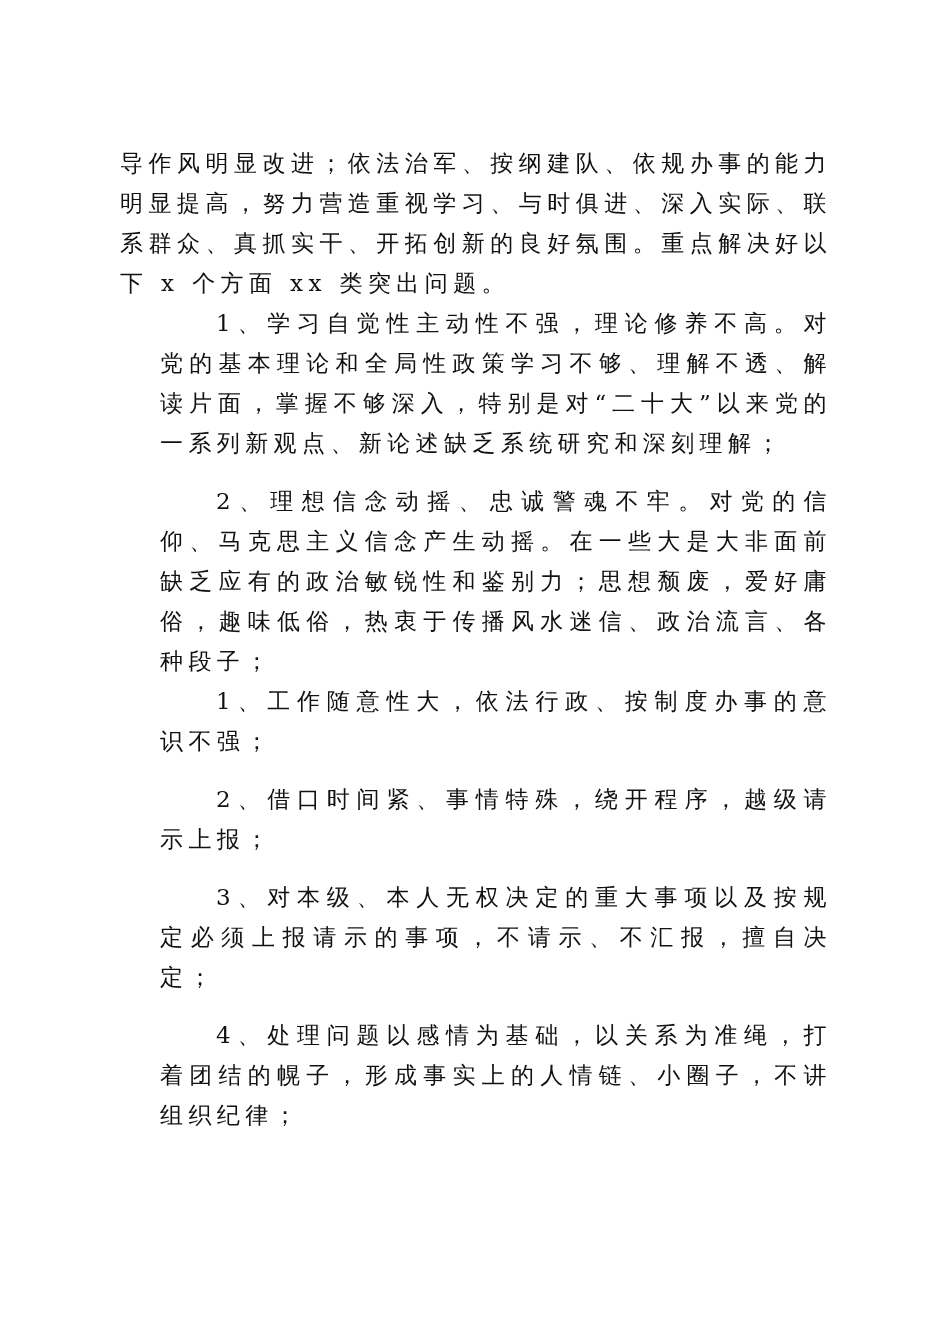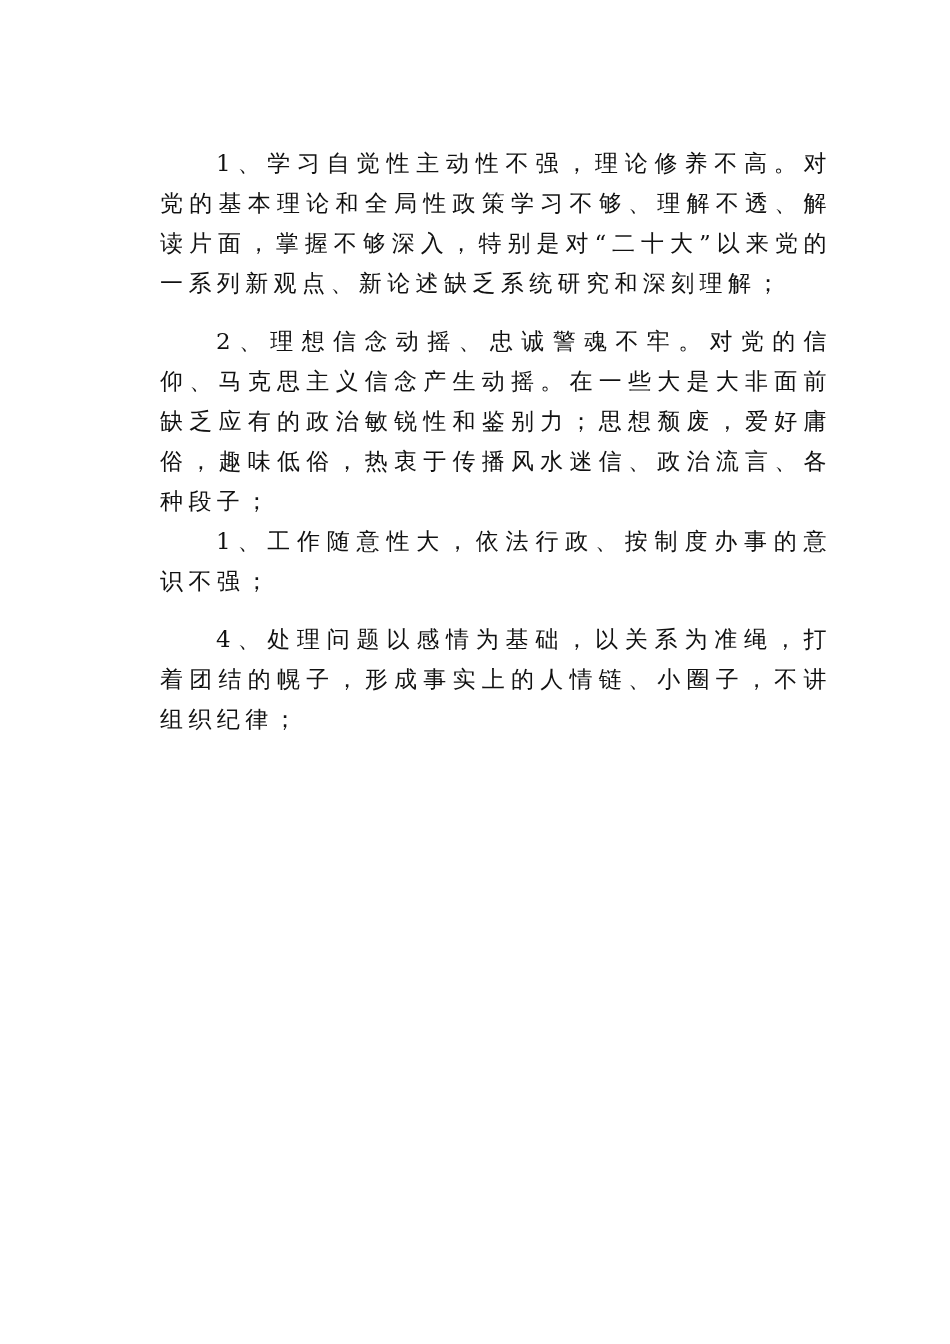--- a/index.html
+++ b/index.html
@@ -12,19 +12,22 @@
   }
   .p { margin: 0; text-align: justify; text-align-last: left; }
   .indent { text-indent: 56px; margin-left: 40px; }
   .heading { text-indent: 56px; margin-top: 18px; margin-bottom: 18px; }
   .gap { margin-top: 18px; }
 </style>
 </head>
 <body>
 
 <div class="page">
+  <p class="p">导作风明显改进；依法治军、按纲建队、依规办事的能力明显提高，努力营造重视学习、与时俱进、深入实际、联系群众、真抓实干、开拓创新的良好氛围。重点解决好以下 x 个方面 xx 类突出问题。</p>
 
   <p class="p indent">1、学习自觉性主动性不强，理论修养不高。对党的基本理论和全局性政策学习不够、理解不透、解读片面，掌握不够深入，特别是对“二十大”以来党的一系列新观点、新论述缺乏系统研究和深刻理解；</p>
   <p class="p indent gap">2、理想信念动摇、忠诚警魂不牢。对党的信仰、马克思主义信念产生动摇。在一些大是大非面前缺乏应有的政治敏锐性和鉴别力；思想颓废，爱好庸俗，趣味低俗，热衷于传播风水迷信、政治流言、各种段子；</p>
 
   <p class="p indent">1、工作随意性大，依法行政、按制度办事的意识不强；</p>
+  <p class="p indent gap">2、借口时间紧、事情特殊，绕开程序，越级请示上报；</p>
+  <p class="p indent gap">3、对本级、本人无权决定的重大事项以及按规定必须上报请示的事项，不请示、不汇报，擅自决定；</p>
   <p class="p indent gap">4、处理问题以感情为基础，以关系为准绳，打着团结的幌子，形成事实上的人情链、小圈子，不讲组织纪律；</p>
 </div>
 
 </body></html>

